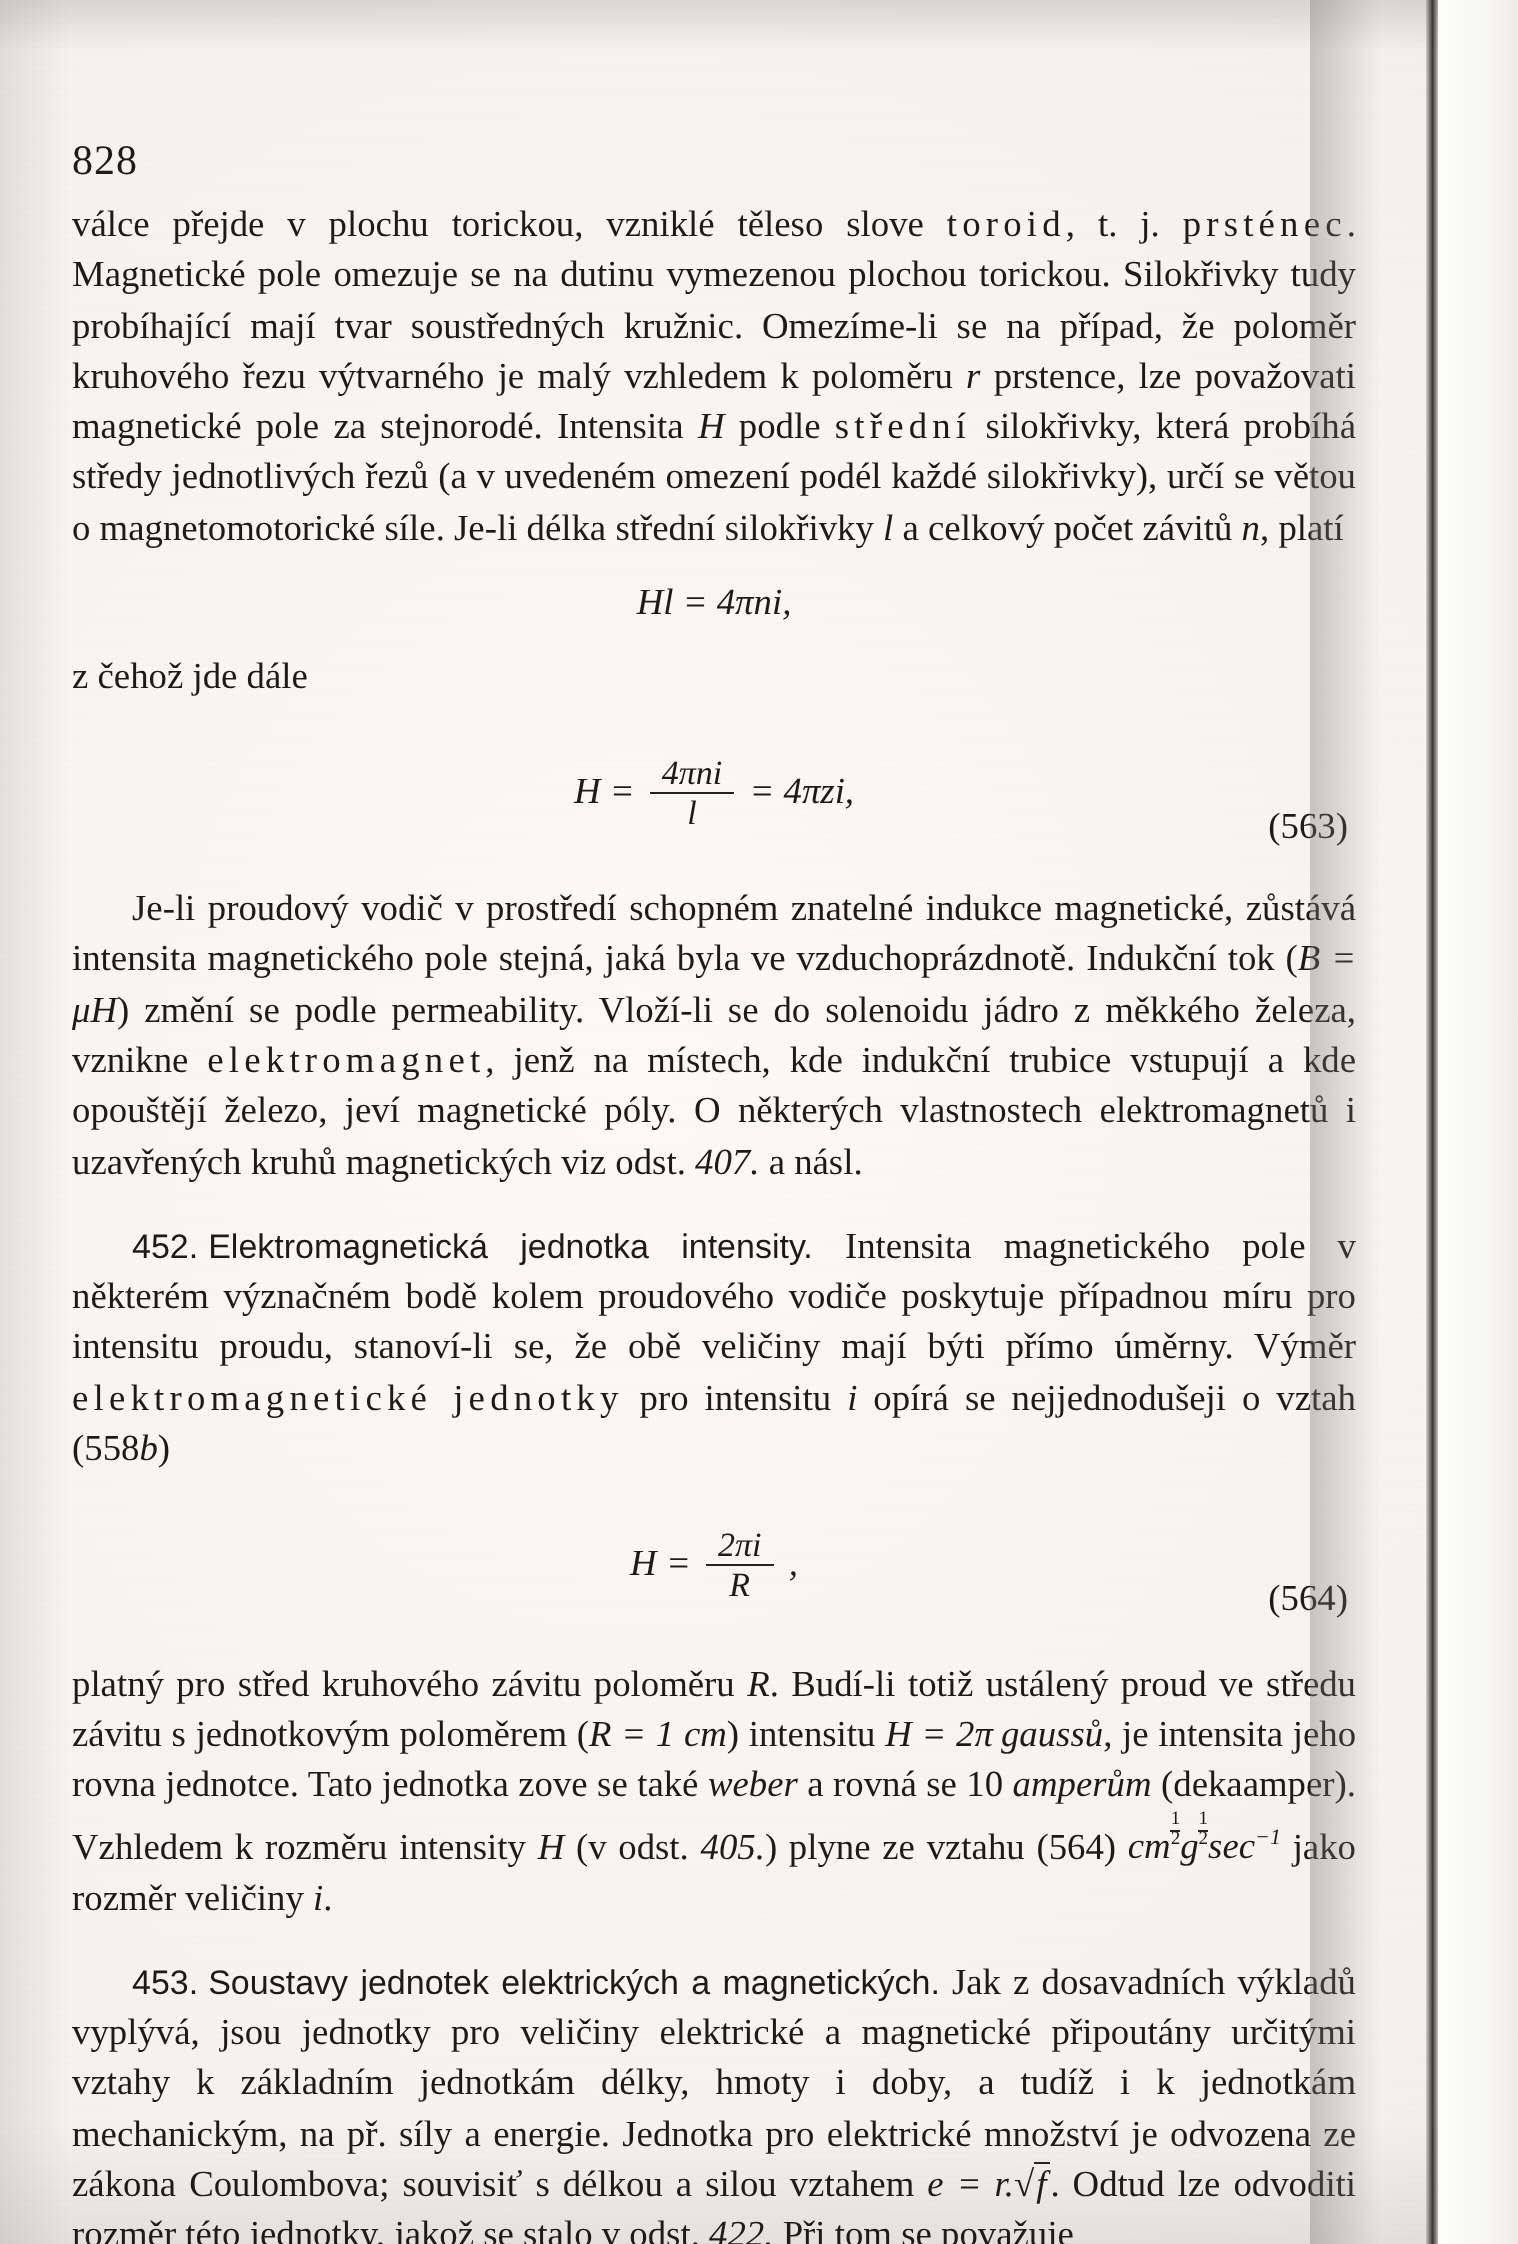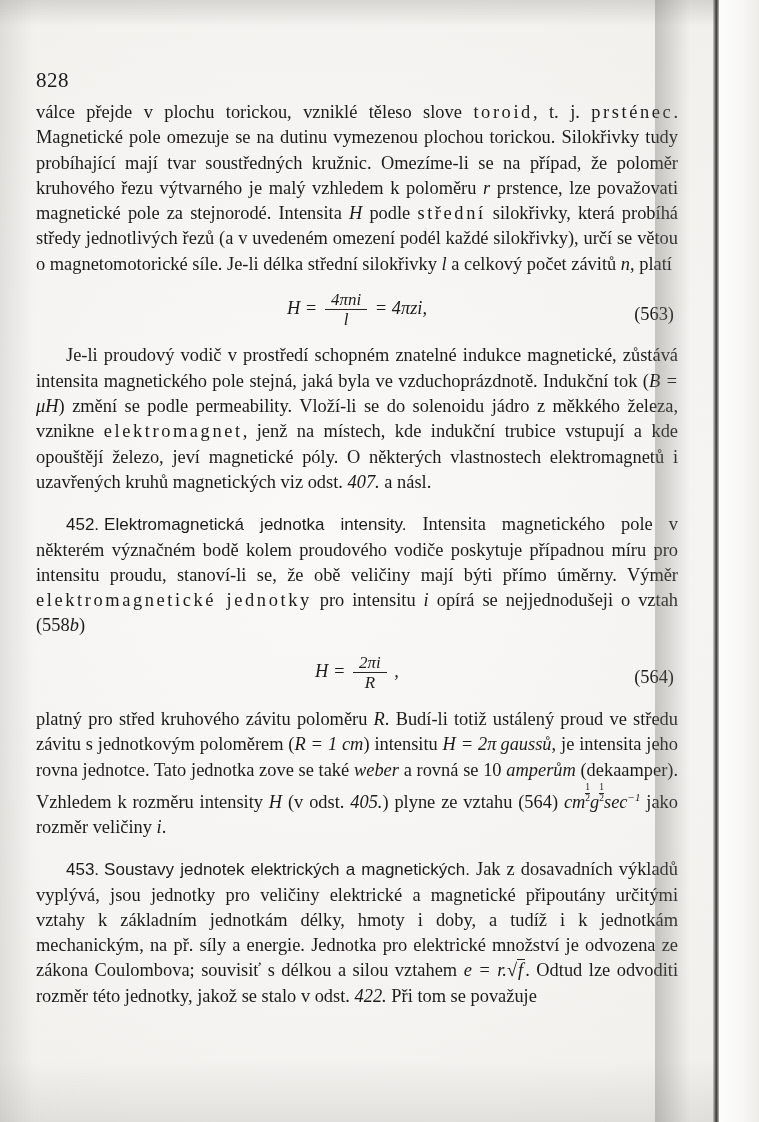--- a/index.html
+++ b/index.html
@@ -65,21 +65,21 @@
     text-align:center;
     font-style:italic;
     margin:12px 0 12px 0;
   }
   .eqnum{
     position:absolute;right:4px;bottom:2px;
     font-style:normal;font-size:18.4px;
   }
   .frac{
     display:inline-block;vertical-align:middle;
-    text-align:center;margin:0 3px;font-style:italic;
+    text-align:center;margin:12px 3px;font-style:italic;
   }
   .frac .num{display:block;padding:0 6px;line-height:1.05;font-size:17px;}
   .frac .den{display:block;border-top:1.3px solid #27241f;padding:0 6px;line-height:1.15;font-size:17px;}
   .sup{font-size:11px;vertical-align:super;}
   .ssfrac{
     display:inline-block;vertical-align:super;
     font-size:9.5px;line-height:1;text-align:center;font-style:normal;
   }
   .ssfrac .n{display:block;}
   .ssfrac .d{display:block;border-top:1px solid #27241f;}
@@ -93,21 +93,27 @@
 <div class="grain"></div>
 
 <div class="page">
 
   <div class="folio">828</div>
 
   <div class="column">
 
     <p><span>válce přejde v plochu torickou, vzniklé těleso slove </span><span class="sp">toroid</span><span>, t. j. </span><span class="sp">prsténec</span><span>. Magnetické pole omezuje se na dutinu vymezenou plochou torickou. Silokřivky tudy probíhající mají tvar soustředných kružnic. Omezíme-li se na případ, že poloměr kruhového řezu výtvarného je malý vzhledem k poloměru </span><span class="it">r</span><span> prstence, lze považovati magnetické pole za stejnorodé. Intensita </span><span class="it">H</span><span> podle </span><span class="sp">střední</span><span> silokřivky, která probíhá středy jednotlivých řezů (a v uvedeném omezení podél každé silokřivky), určí se větou o magnetomotorické síle. Je-li délka střední silokřivky </span><span class="it">l</span><span> a celkový počet závitů </span><span class="it">n</span><span>, platí</span></p>
 
+    <div class="eq">
+      <span class="it">Hl</span>
+      <span>=</span>
+      <span class="it">4πni,</span>
+    </div>
 
+    <p>z čehož jde dále</p>
 
     <div class="eq" style="margin-top:14px;margin-bottom:14px;">
       <span class="it">H</span>
       <span>=</span>
       <span class="frac">
         <span class="num">4πni</span>
         <span class="den">l</span>
       </span>
       <span>= 4πzi,</span>
       <span class="eqnum">(563)</span>

